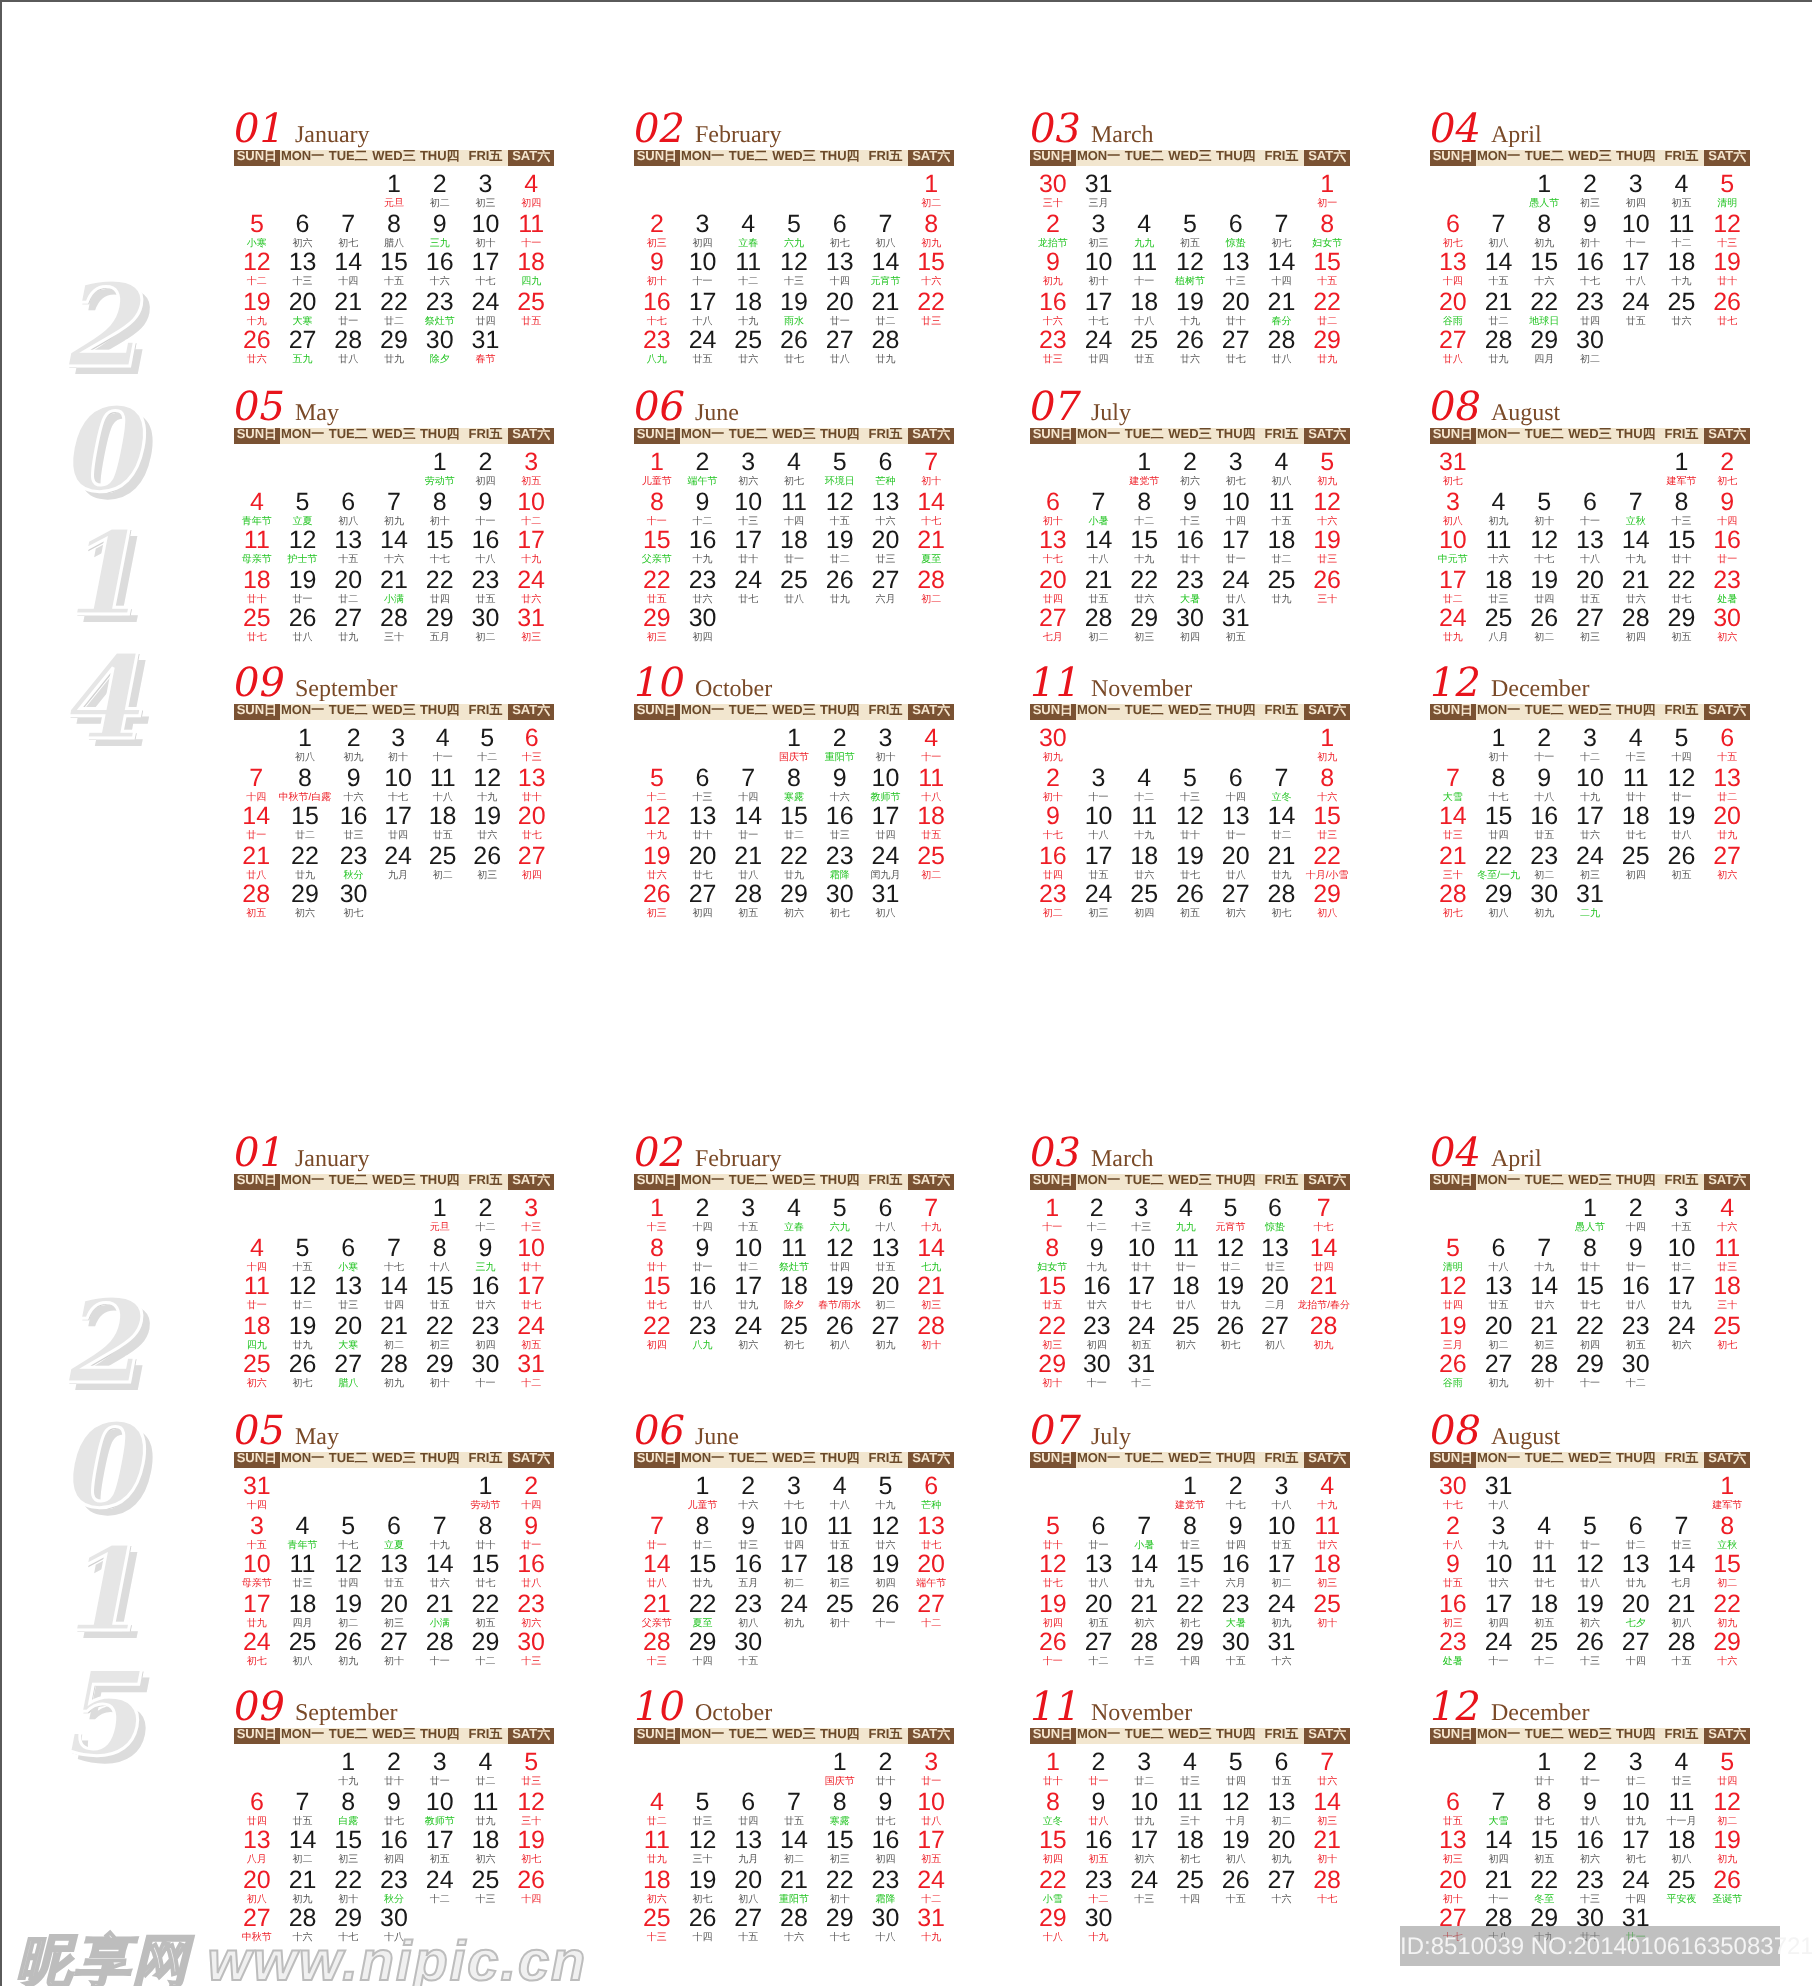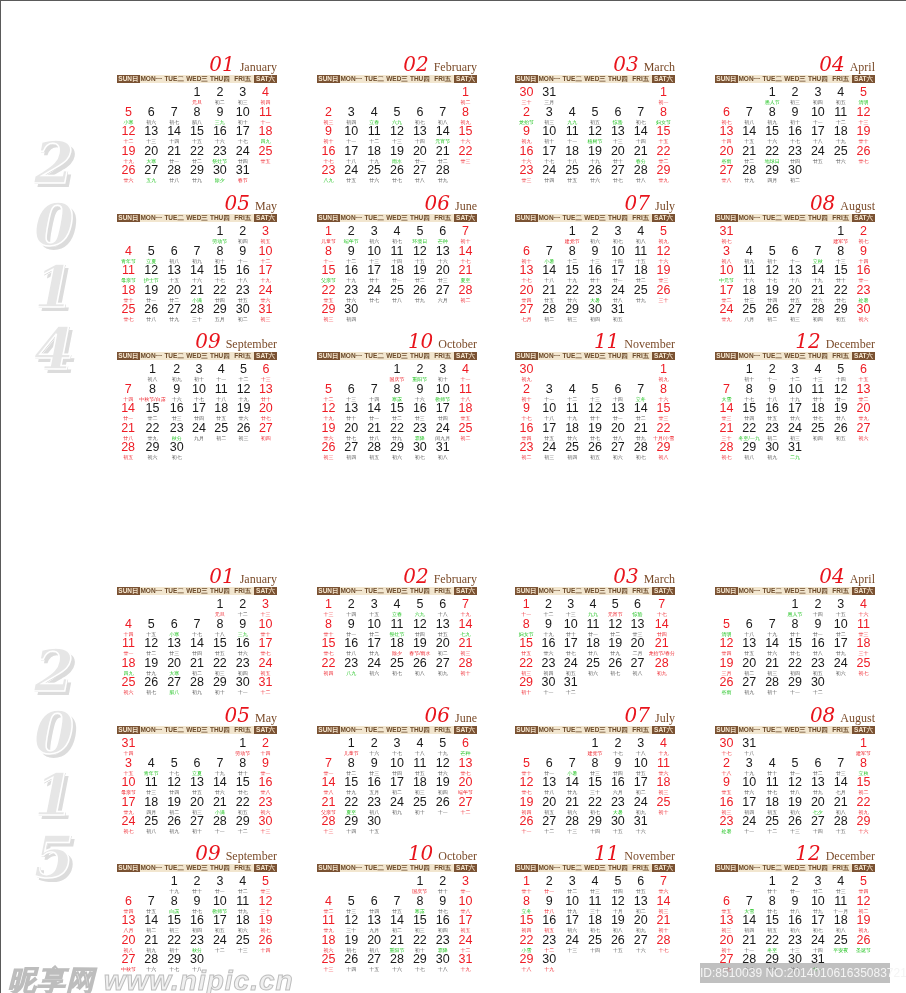--- a/index.html
+++ b/index.html
@@ -2,21 +2,21 @@
 <html><head>
 <meta charset="utf-8">
 <style>
   * { box-sizing: border-box; margin: 0; padding: 0; }
   html, body { width: 906px; height: 993px; background: #ffffff; overflow: hidden; }
   body { position: relative; font-family: "Liberation Sans", sans-serif; }
   .frame { position: absolute; left: 0; top: 0; width: 906px; height: 993px; border: 1px solid #5a5a5a; border-right: none; border-bottom: none; }
   .year-deco { position: absolute; left: 18px; width: 72px; display: flex; flex-direction: column; align-items: center; }
   .year-deco span { font-family: "DejaVu Serif", serif; font-weight: bold; font-style: italic; font-size: 58px; line-height: 62px; color: #e6e6e6; -webkit-text-stroke: 1.5px #ffffff; text-shadow: 4px 4px 0 #dcdcdc, 1px 1px 0 #d0d0d0; }
   .month { position: absolute; width: 160px; }
-  .m-title { height: 20px; display: flex; align-items: baseline; white-space: nowrap; justify-content: flex-end; }
+  .m-title { height: 20px; display: flex; align-items: baseline; white-space: nowrap; }
   .m-num { font-family: "DejaVu Serif", serif; font-style: italic; font-size: 20px; color: #e8141c; line-height: 20px; }
   .m-name { font-family: "Liberation Serif", serif; font-size: 12px; color: #7a4a28; margin-left: 5px; }
   .wk { display: flex; height: 8px; margin-top: 1px; background: #f2e6cf; }
   .wk span { flex: 1; font-size: 6.5px; line-height: 8px; text-align: center; color: #6b4a2a; font-weight: bold; white-space: nowrap; overflow: hidden; }
   .wk span.end { background: #7a5233; color: #f5e6cf; }
   .grid { display: grid; grid-template-columns: repeat(7, 1fr); margin-top: 3px; }
   .cell { height: 19.6px; text-align: center; }
   .cell .d { display: block; font-size: 12.5px; line-height: 13px; color: #1a1a1a; }
   .cell .l { display: block; font-size: 5px; line-height: 6px; color: #555; white-space: nowrap; overflow: hidden; }
   .cell.we .d { color: #ee1c25; }

